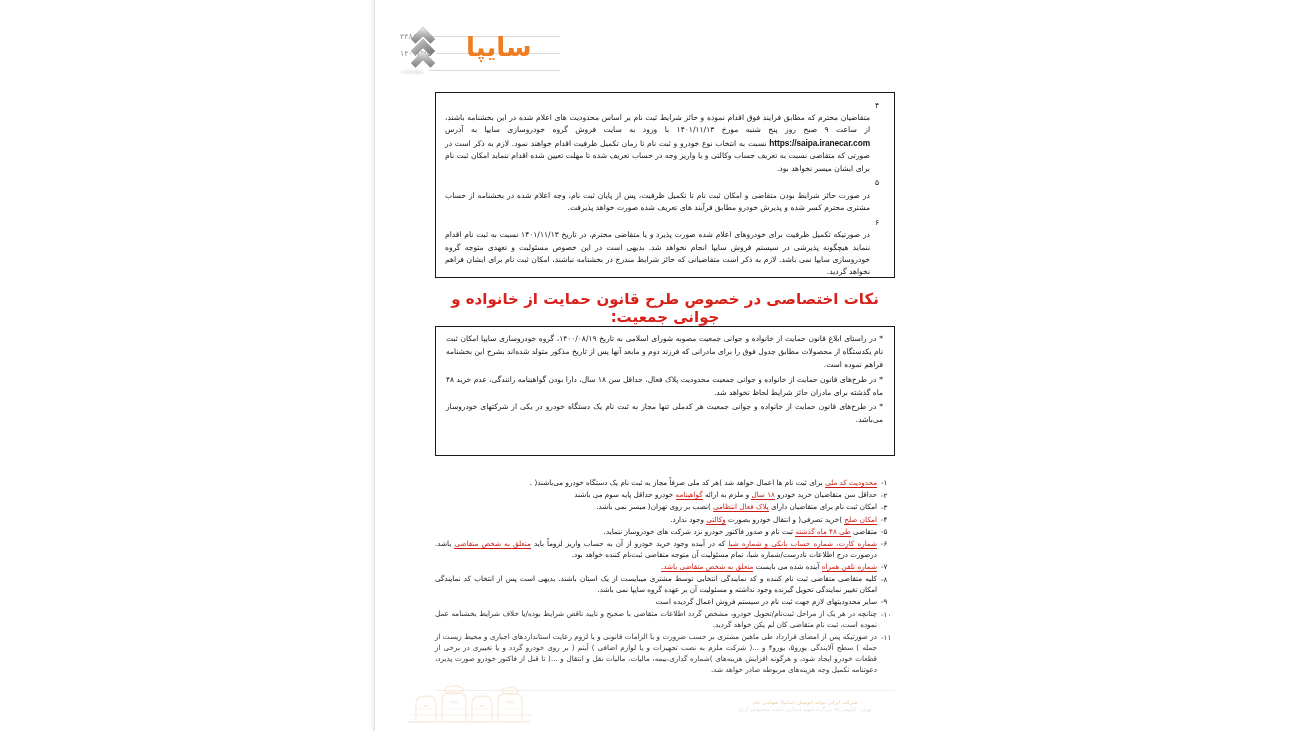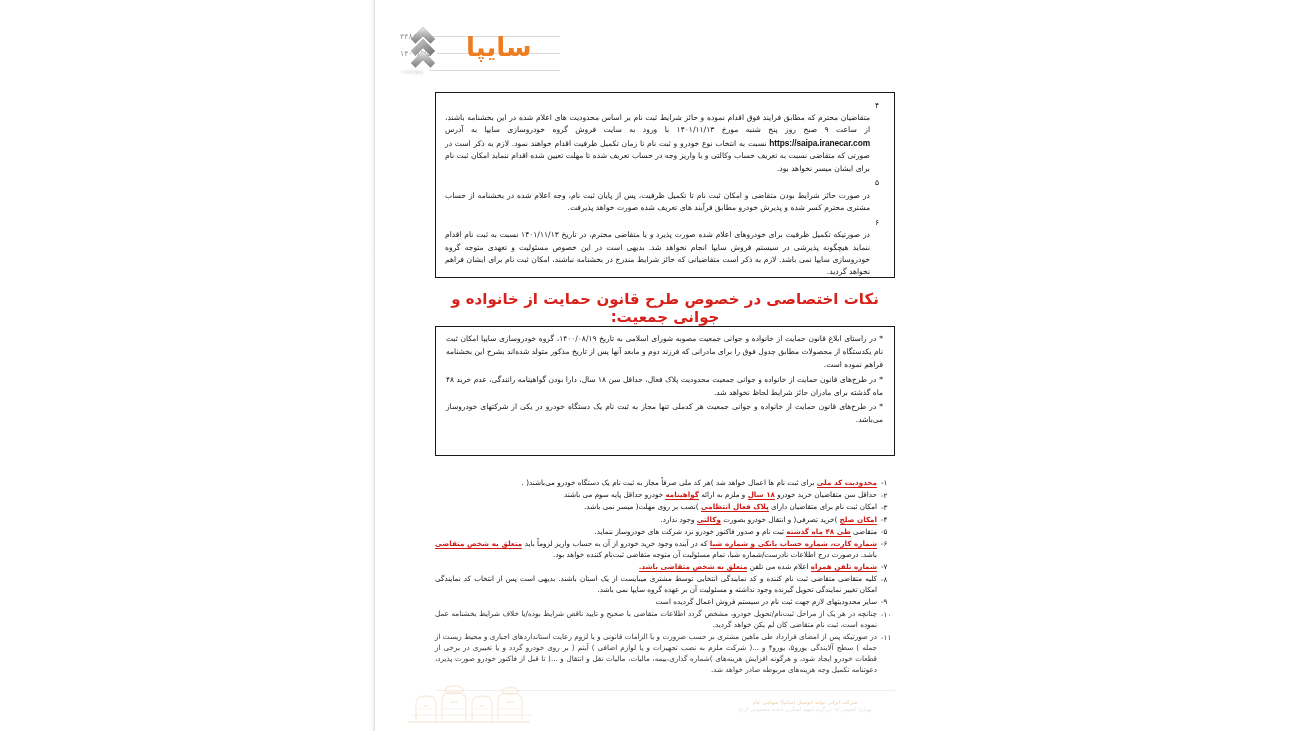--- a/index.html
+++ b/index.html
@@ -206,21 +206,21 @@
   .gt-body {
     flex: 1 1 auto;
     font-size: 7.2px;
     line-height: 1.5;
     color: #141414;
     text-align: justify;
     text-align-last: right;
   }
   .hl {
     color: #cf1c17;
-    font-weight: bold;
+    font-weight: normal;
     border-bottom: 0.7px solid #cf1c17;
   }
   .blurry {
     filter: blur(0.35px);
     opacity: .92;
   }
   .blurrier {
     filter: blur(0.55px);
     opacity: .88;
   }
@@ -351,41 +351,41 @@
       <span class="gt-body"><span class="hl">محدودیت کد ملی</span><span> برای ثبت نام ها اعمال خواهد شد )هر کد ملی صرفاً مجاز به ثبت نام یک دستگاه خودرو می‌باشند( .</span></span>
     </div>
 
     <div class="gt-item">
       <span class="gt-num">۲-</span>
       <span class="gt-body"><span>حداقل سن متقاضیان خرید خودرو </span><span class="hl">۱۸ سال</span><span> و ملزم به ارائه </span><span class="hl">گواهینامه</span><span> خودرو حداقل پایه سوم می باشند</span></span>
     </div>
 
     <div class="gt-item">
       <span class="gt-num">۳-</span>
-      <span class="gt-body"><span>امکان ثبت نام برای متقاضیان دارای </span><span class="hl">پلاک فعال انتظامی</span><span> )نصب بر روی مهلت( میسر نمی باشد.</span></span>
+      <span class="gt-body"><span>امکان ثبت نام برای متقاضیان دارای </span><span class="hl">پلاک فعال انتظامی</span><span> )نصب بر روی تهران( میسر نمی باشد.</span></span>
     </div>
 
     <div class="gt-item">
       <span class="gt-num">۴-</span>
       <span class="gt-body"><span class="hl">امکان صلح</span><span> )خرید تصرفی( و انتقال خودرو بصورت </span><span class="hl">وکالتی</span><span> وجود ندارد.</span></span>
     </div>
 
     <div class="gt-item">
       <span class="gt-num">۵-</span>
       <span class="gt-body"><span>متقاضی </span><span class="hl">طی ۴۸ ماه گذشته</span><span> ثبت نام و صدور فاکتور خودرو نزد شرکت های خودروساز ننماید.</span></span>
     </div>
 
     <div class="gt-item">
       <span class="gt-num">۶-</span>
       <span class="gt-body"><span class="hl">شماره کارت، شماره حساب بانکی و شماره شبا</span><span> که در آینده وجود خرید خودرو از آن به حساب واریز لزوماً باید </span><span class="hl">متعلق به شخص متقاضی</span><span> باشد. درصورت درج اطلاعات نادرست/شماره شبا، تمام مسئولیت آن متوجه متقاضی ثبت‌نام کننده خواهد بود.</span></span>
     </div>
 
     <div class="gt-item">
       <span class="gt-num">۷-</span>
-      <span class="gt-body"><span class="hl">شماره تلفن همراه</span><span> اعلام شده می تلفن </span><span class="hl">متعلق به شخص متقاضی باشد.</span></span>
+      <span class="gt-body"><span class="hl">شماره تلفن همراه</span><span> آینده شده می بایست </span><span class="hl">متعلق به شخص متقاضی باشد.</span></span>
     </div>
 
     <div class="gt-item">
       <span class="gt-num">۸-</span>
       <span class="gt-body">کلیه متقاضی متقاضی ثبت نام کننده و کد نمایندگی انتخابی توسط مشتری میبایست از یک استان باشند. بدیهی است پس از انتخاب کد نمایندگی امکان تغییر نمایندگی تحویل گیرنده وجود نداشته و مسئولیت آن بر عهده گروه سایپا نمی باشد.</span>
     </div>
 
     <div class="gt-item">
       <span class="gt-num">۹-</span>
       <span class="gt-body">سایر محدودیتهای لازم جهت ثبت نام در سیستم فروش اعمال گردیده است</span>

